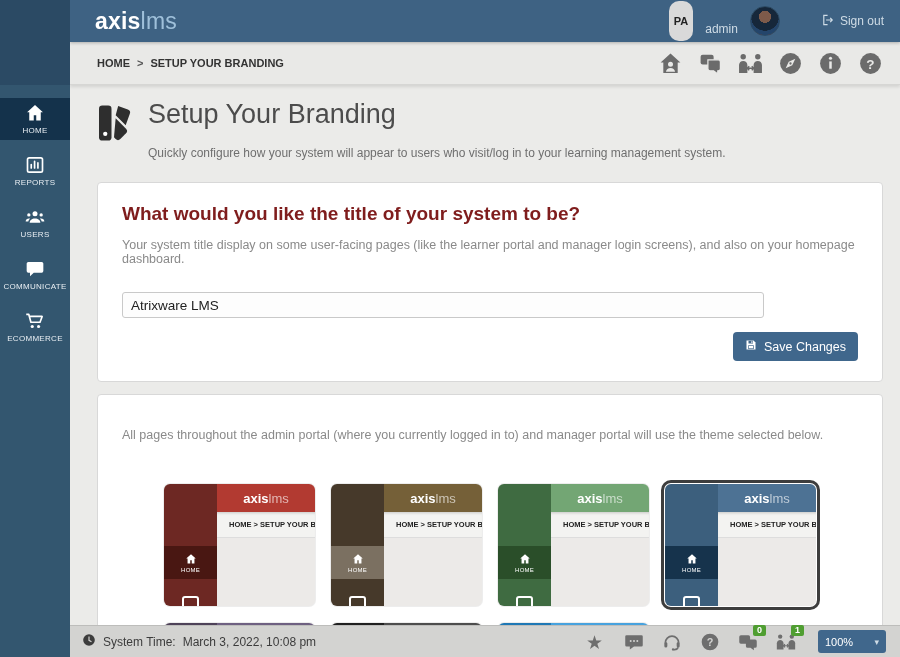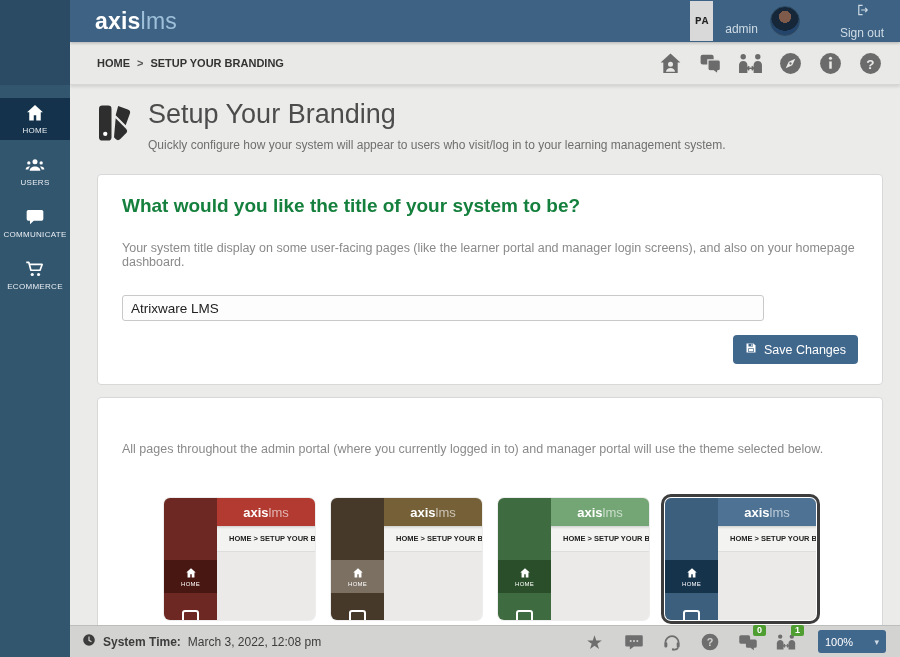--- a/index.html
+++ b/index.html
@@ -13,45 +13,45 @@
   .nav-item { height:42px; margin-bottom:10px; display:flex; flex-direction:column; align-items:center; justify-content:center; gap:3px; color:#fff; cursor:pointer; }
   .nav-item.active { background:#14324b; }
   .nav-item .nlabel { font-size:8px; letter-spacing:.3px; color:#e8eef3; }
   .nav-item svg { width:20px; height:20px; display:block; }
 
   
   .topbar { position:absolute; left:70px; right:0; top:0; height:42px; background:#3e6283; display:flex; align-items:center; z-index:5; box-shadow:0 1px 3px rgba(0,0,0,.25); }
   .logo { margin-left:25px; font-size:23px; font-weight:bold; color:#fff; letter-spacing:.2px; }
   .logo .lms { color:#9fc0da; font-weight:normal; }
   .top-right { margin-left:auto; display:flex; align-items:center; gap:12px; padding-right:16px; }
-  .initials-badge { background:#d9d9d9; color:#222; font-size:11px; font-weight:bold; padding:14px 5px; border-radius:0;font-family:Liberation Mono, monospace; }
+  .initials-badge { background:#d9d9d9; color:#222; font-size:11px; font-weight:bold; padding:14px 5px; border-radius:10px; }
   .username { color:#cfdce6; font-size:12px;margin-top:15px; }
   .avatar { width:30px; height:30px; border-radius:50%; background:radial-gradient(circle at 50% 35%, #7d5a4a 0 26%, #16273a 27% 60%, #24456b 61% 78%, #8c2f2a 79% 100%); border:1px solid #2c4a63; }
-  .signout { display:flex; align-items:center; gap:6px; color:#cfdce6; font-size:12px; margin-left:28px; cursor:pointer;flex-direction:column; }
+  .signout { display:flex; align-items:center; gap:6px; color:#cfdce6; font-size:12px; margin-left:28px; cursor:pointer; }
   .signout svg { width:14px; height:14px; }
 
   
   .crumbbar { position:absolute; left:70px; right:0; top:42px; height:43px; background:#e9e9e7; border-bottom:1px solid #d6d6d4; box-shadow:0 2px 3px rgba(0,0,0,.10); display:flex; align-items:center; z-index:4; }
   .crumbs { margin-left:27px; font-size:11px; font-weight:bold; color:#333; display:flex; gap:7px; align-items:center; }
   .crumb-sep { color:#555; font-weight:bold; }
   .crumb-icons { margin-left:auto; display:flex; align-items:center; gap:15px; padding-right:17px; }
   .cicon { width:25px; height:25px; color:#6b6b6b; cursor:pointer; }
   .cicon svg { width:100%; height:100%; }
 
   
   .content { position:absolute; left:70px; right:0; top:85px; bottom:0; overflow:hidden; background:#ebebe9; }
   .page-head { display:flex; align-items:flex-start; gap:14px; padding:14px 0 0 24px; }
   .page-head svg { width:40px; height:40px; flex:none; margin-top:4px; }
   .page-title { font-size:27px; color:#4c4c4c; font-weight:normal; line-height:1.15; }
-  .page-sub { font-size:12px; color:#6f6f6f; margin-top:8px; }
+  .page-sub { font-size:12px; color:#6f6f6f; margin-top:16px; }
 
   .card { background:#fff; border:1px solid #d8d8d8; border-radius:4px; margin:0 17px 12px 27px; padding:20px 24px; }
   .card1 { margin-top:22px; }
-  .card-h { font-size:19px; color:#15803d; font-weight:bold; }
-  .card-d { font-size:12.5px; color:#8a8a8a; margin-top:24px; }
+  .card-h { font-size:19px; color:#7f1d1d; font-weight:bold; }
+  .card-d { font-size:12.5px; color:#8a8a8a; margin-top:13px; }
   .sys-input { display:block; margin-top:26px; width:642px; height:26px; border:1px solid #c9c9c9; border-radius:3px; background:#fdfdfd; font-size:13.5px; color:#222; padding:4px 8px; font-family:"Liberation Sans", sans-serif; }
   .save-row { display:flex; justify-content:flex-end; margin-top:14px; }
   .btn-save { display:flex; align-items:center; gap:7px; background:#40678c; color:#fff; border:none; border-radius:4px; font-size:12.5px; padding:7px 12px; cursor:pointer; font-family:"Liberation Sans", sans-serif; }
   .btn-save svg { width:12px; height:12px; }
 
   .card2 { min-height:330px; }
   .theme-grid { display:flex; flex-wrap:wrap; gap:17px 16px; width:652px; margin:42px auto 0; }
   .tile { position:relative; width:151px; height:122px; border-radius:6px; overflow:hidden; background:#eceae8; cursor:pointer; box-shadow:0 0 0 1px rgba(0,0,0,.07); }
   .tile.selected { box-shadow:0 0 0 1px #fff, 0 0 0 4px #3d3d3d; }
   .mini-sb { position:absolute; left:0; top:0; bottom:0; width:53px; background:var(--sb); }
@@ -61,21 +61,21 @@
   .mini-crumb { position:absolute; left:53px; right:0; top:28px; height:26px; background:#f3f3f1; border-bottom:1px solid #ddd; box-shadow:inset 0 3px 3px -2px rgba(0,0,0,.18); display:flex; align-items:center; padding-left:12px; font-size:7.5px; font-weight:bold; color:#222; white-space:nowrap; overflow:hidden; }
   .mini-main { position:absolute; left:53px; right:0; top:54px; bottom:0; background:#eceae8; }
   .mini-home { position:absolute; left:0; top:62px; width:53px; height:33px; background:var(--act); display:flex; flex-direction:column; align-items:center; justify-content:center; gap:2px; }
   .mini-home svg { width:12px; height:12px; }
   .mini-home .mh-label { font-size:6px; color:#fff; letter-spacing:.2px; }
   .mini-monitor { position:absolute; left:18px; top:112px; width:17px; height:13px; border:2px solid #fff; border-radius:3px; }
 
   
   .statusbar { position:absolute; left:70px; right:0; bottom:0; height:32px; background:#d3d3d1; border-top:1px solid #bdbdbb; display:flex; align-items:center; z-index:8; }
   .sys-time { display:flex; align-items:center; gap:7px; margin-left:12px; font-size:12px; color:#3c3c3c; }
-  .sys-time b { font-weight:bold; }
+  .sys-time b { font-weight:normal; }
   .sys-time svg { width:14px; height:14px; }
   .foot-icons { margin-left:auto; display:flex; align-items:center; gap:18px; padding-right:14px; }
   .ficon { position:relative; width:20px; height:20px; color:#6e6e6e; cursor:pointer; }
   .ficon svg { width:100%; height:100%; }
   .ficon .star-glyph { font-size:19px; line-height:20px; color:#6e6e6e; font-family:"DejaVu Sans", sans-serif; }
   .fbadge { position:absolute; top:-7px; right:-8px; background:#4f9e31; color:#fff; font-size:9px; font-weight:bold; padding:1px 4px; border-radius:2px; line-height:1.1; }
   .zoom-box { display:flex; align-items:center; justify-content:space-between; width:68px; height:23px; background:#40678c; border-radius:3px; color:#fff; font-size:11px; padding:0 7px; cursor:pointer; margin-left:4px; }
   .zoom-box .chev { font-size:9px; color:#cfdce6; }
 </style>
 </head>
@@ -86,20 +86,29 @@
   <aside class="sidebar">
     <div class="sidebar-top"></div>
     <nav class="nav">
       <div class="nav-item active">
         <span>
             <svg viewBox="0 0 24 24" fill="#fff">
               <path d="M12 2.5 2.5 11h2.6v10h5.4v-6.4h3v6.4h5.4V11h2.6z"></path>
             </svg>
           </span>
         <span class="nlabel">HOME</span>
+      </div>
+      <div class="nav-item">
+        <span>
+            <svg viewBox="0 0 24 24" fill="none" stroke="#fff" stroke-width="2">
+              <rect x="3" y="3.5" width="18" height="17" rx="2"></rect>
+              <path d="M7.5 15.5v-4M11.5 15.5V7.5M15.5 15.5v-6" stroke-linecap="round"></path>
+            </svg>
+          </span>
+        <span class="nlabel">REPORTS</span>
       </div>
       <div class="nav-item">
         <span>
             <svg viewBox="0 0 24 24" fill="#fff">
               <circle cx="12" cy="8" r="3"></circle>
               <path d="M5.6 19c0-3.2 2.7-5.2 6.4-5.2s6.4 2 6.4 5.2z"></path>
               <circle cx="4.6" cy="9.5" r="2"></circle>
               <path d="M.8 17.5c0-2.3 1.7-3.8 4-3.8.5 0 1 .1 1.4.2-1.2 1-2 2.3-2.2 3.6z"></path>
               <circle cx="19.4" cy="9.5" r="2"></circle>
               <path d="M23.2 17.5c0-2.3-1.7-3.8-4-3.8-.5 0-1 .1-1.4.2 1.2 1 2 2.3 2.2 3.6z"></path>
@@ -318,21 +327,21 @@
     </section>
   </main>
 
   <footer class="statusbar">
     <div class="sys-time">
       <span><svg viewBox="0 0 24 24">
             <circle cx="12" cy="12" r="10" fill="#3c3c3c"></circle>
             <path d="M12 6v6.5l4.3 2.4" stroke="#d3d3d1" stroke-width="2" fill="none"></path>
           </svg></span>
       <b>System Time:</b>
-      <span>March 3, 2022, 12:08 pm</span>
+      <span>March 3, 2022, 10:08 pm</span>
     </div>
     <div class="foot-icons">
       <span class="ficon"><span class="star-glyph">★</span></span>
       <span class="ficon"><svg viewBox="0 0 24 24" fill="currentColor">
             <path d="M3 4h18a1.5 1.5 0 0 1 1.5 1.5V16a1.5 1.5 0 0 1-1.5 1.5h-9L7 21v-3.5H3A1.5 1.5 0 0 1 1.5 16V5.5A1.5 1.5 0 0 1 3 4z"></path>
             <circle cx="8" cy="10.8" r="1.2" fill="#d3d3d1"></circle>
             <circle cx="12" cy="10.8" r="1.2" fill="#d3d3d1"></circle>
             <circle cx="16" cy="10.8" r="1.2" fill="#d3d3d1"></circle>
           </svg></span>
       <span class="ficon"><svg viewBox="0 0 24 24" fill="none" stroke="currentColor" stroke-width="2">

